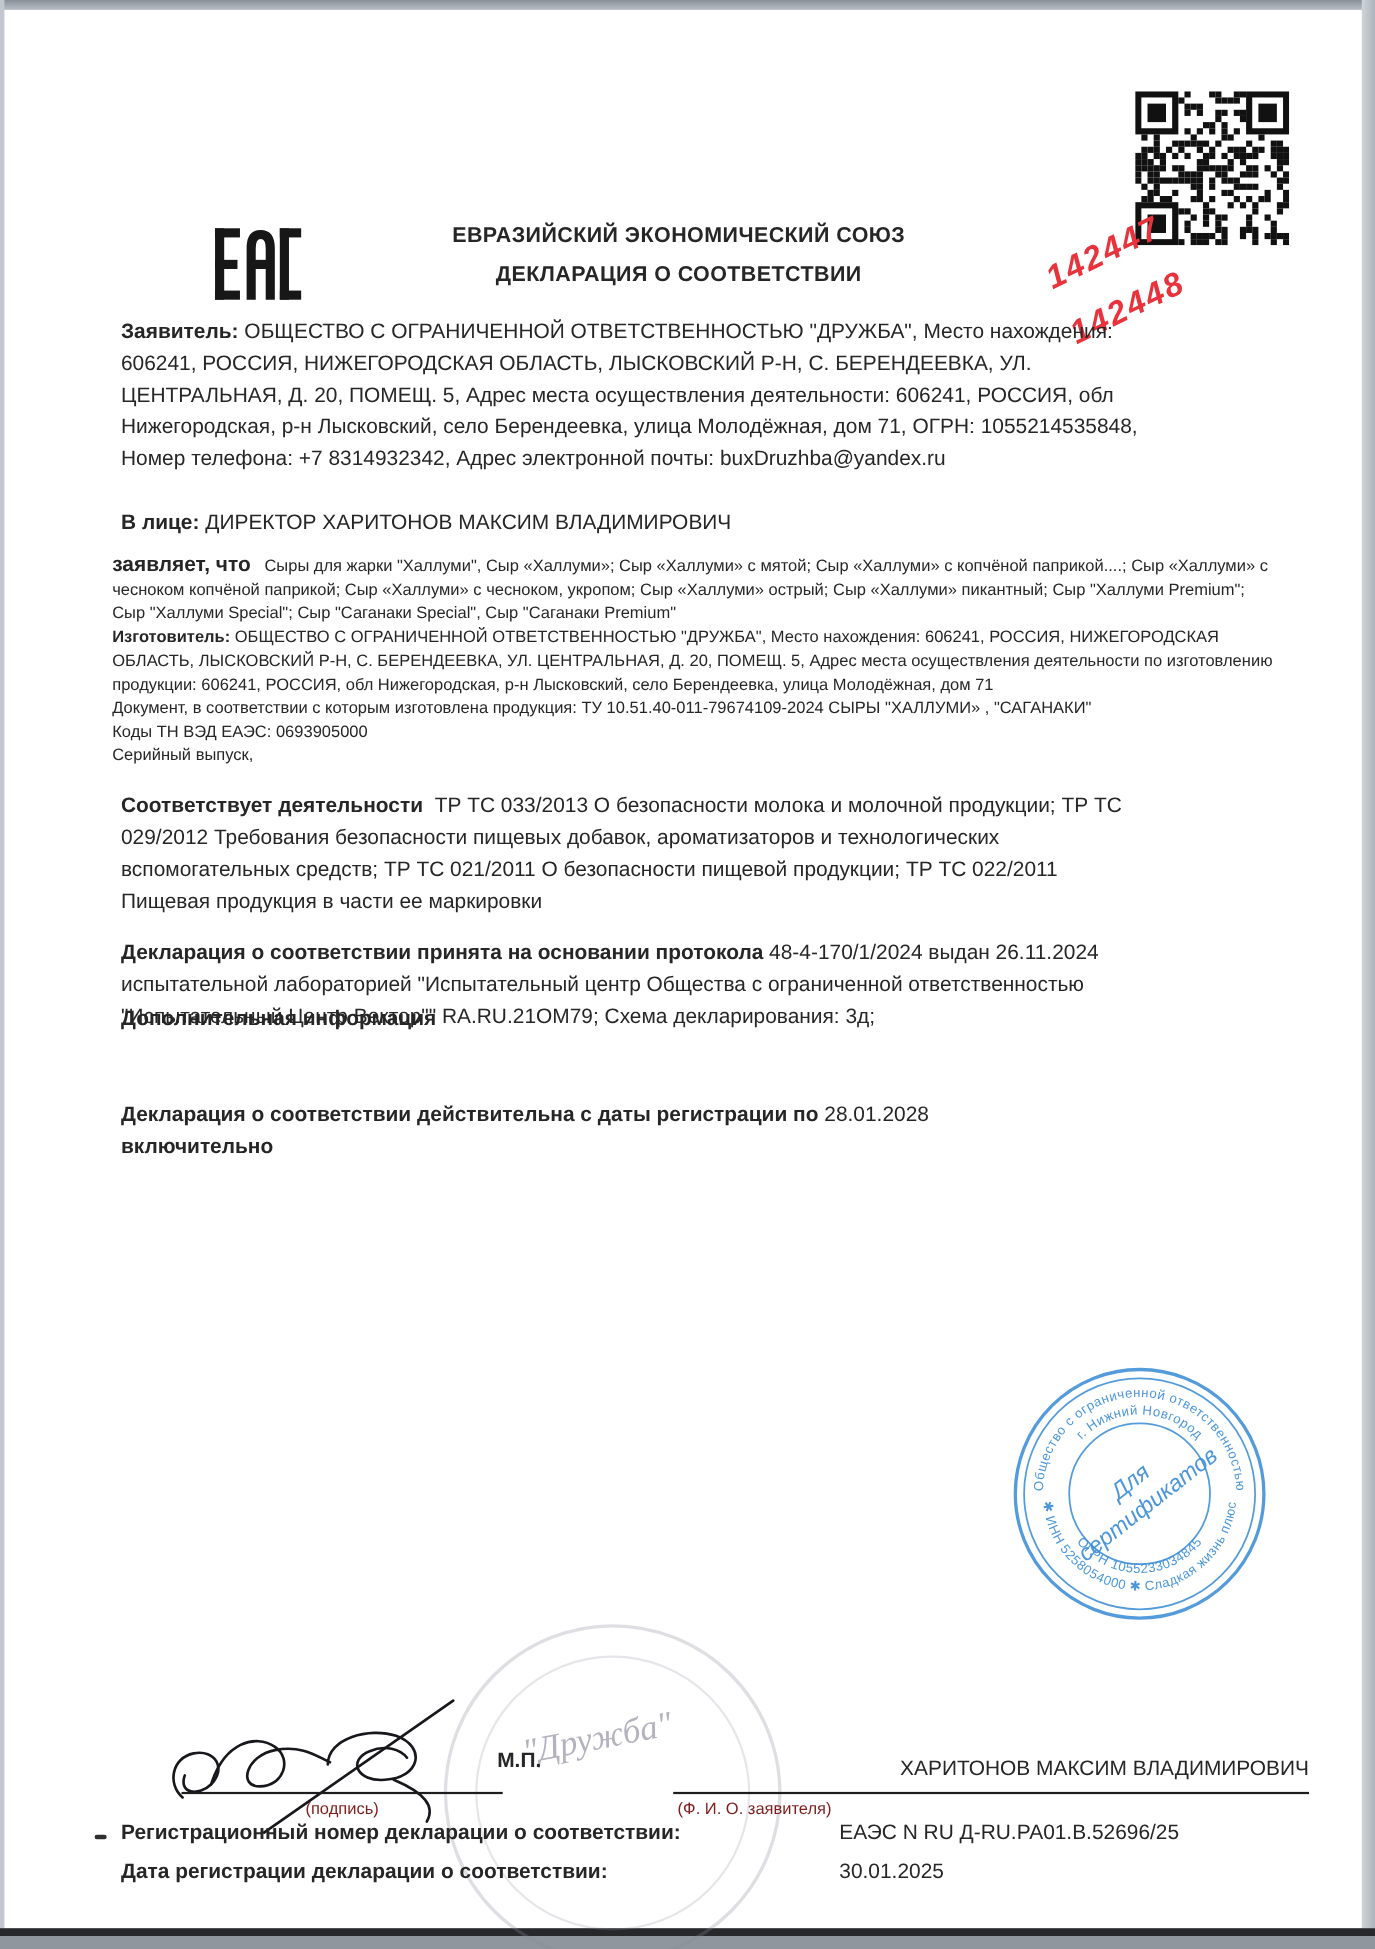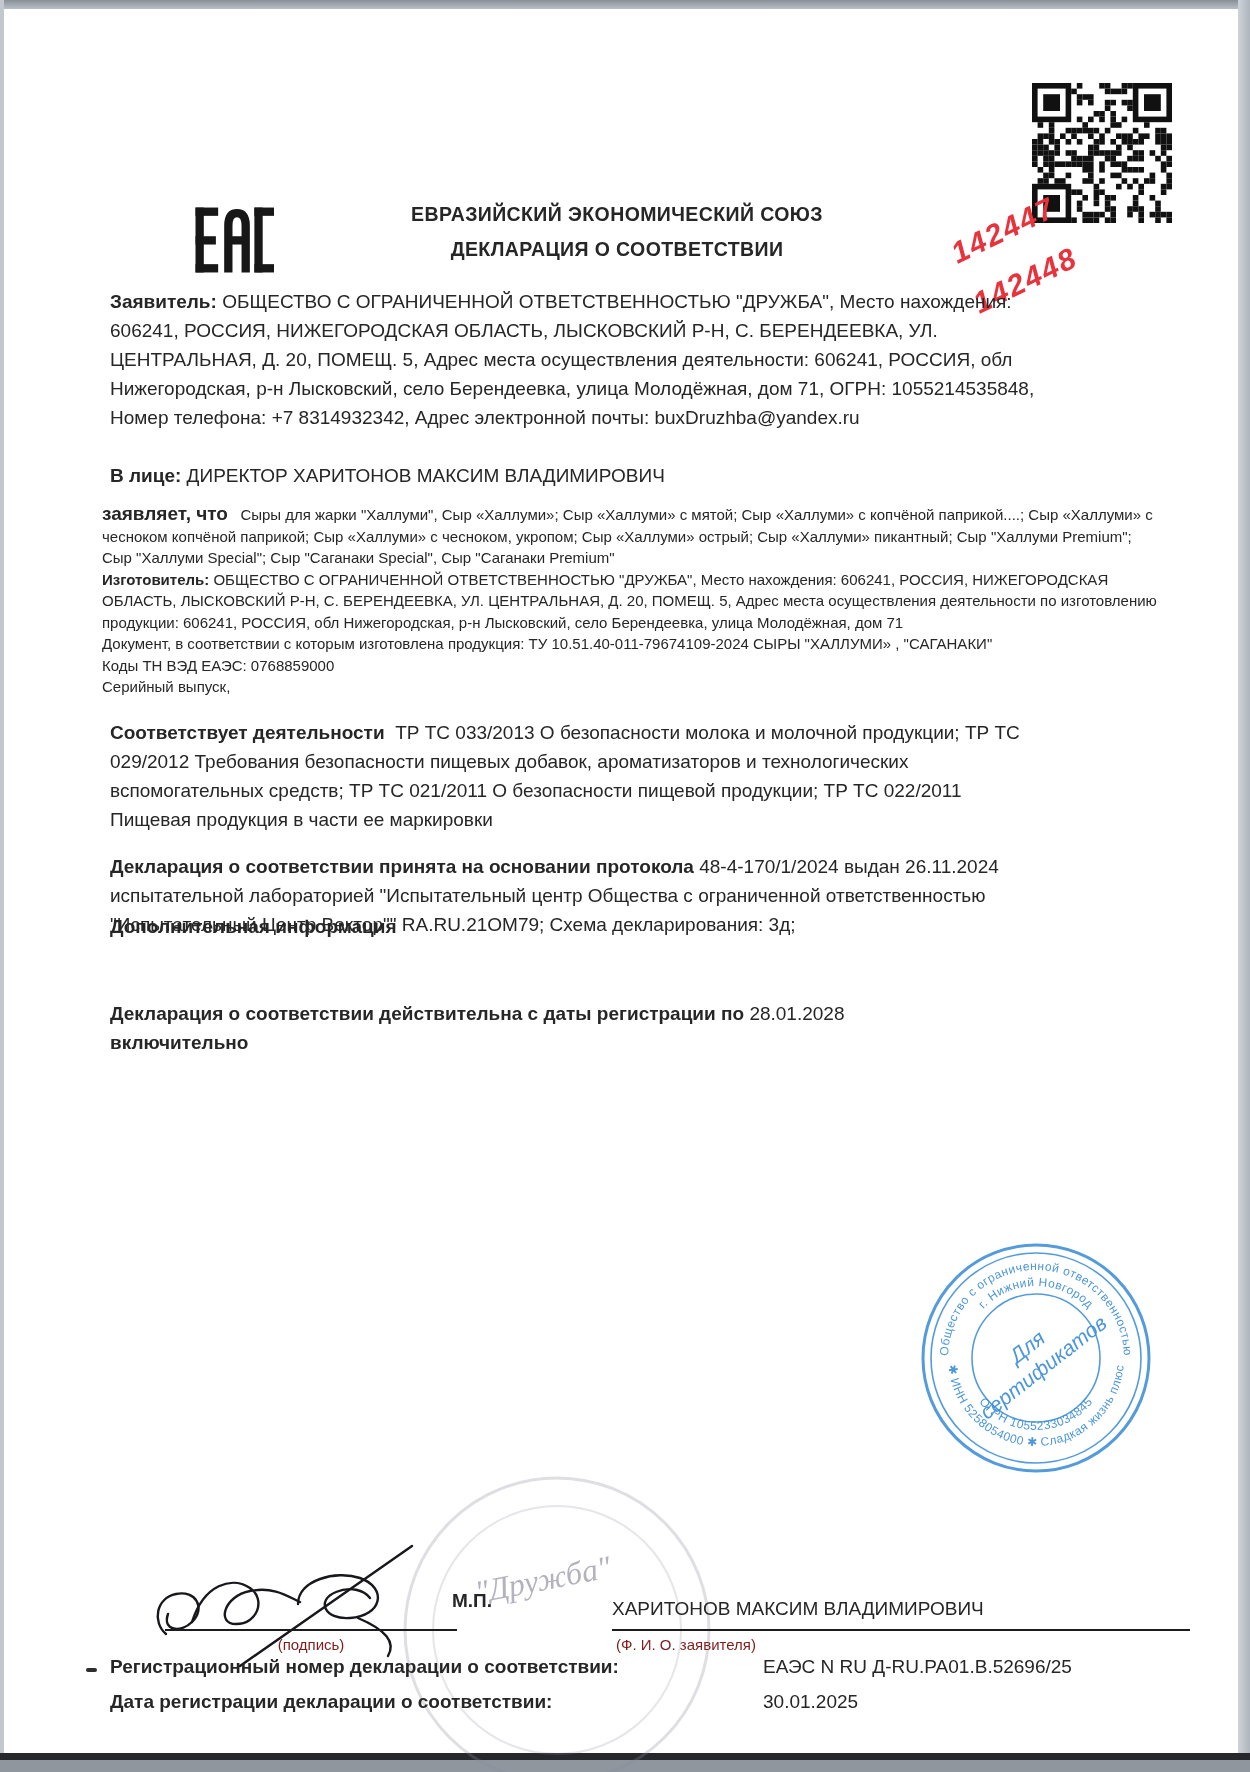--- a/index.html
+++ b/index.html
@@ -295,21 +295,21 @@
   <div class="abs small-text" style="left:102px;top:503px;width:1058px;">
     <div>
       <span class="lead">заявляет, что</span>&nbsp;&nbsp;
       <span>Сыры для жарки "Халлуми", Сыр  «Халлуми»; Сыр  «Халлуми» с мятой; Сыр «Халлуми» с копчёной паприкой....; Сыр «Халлуми» с чесноком копчёной паприкой; Сыр «Халлуми» с чесноком, укропом; Сыр «Халлуми» острый; Сыр «Халлуми» пикантный; Сыр "Халлуми Premium"; Сыр "Халлуми Special"; Сыр "Саганаки Special", Сыр "Саганаки Premium"</span>
     </div>
     <div>
       <span class="b">Изготовитель:</span>
       <span>ОБЩЕСТВО С ОГРАНИЧЕННОЙ ОТВЕТСТВЕННОСТЬЮ "ДРУЖБА", Место нахождения: 606241, РОССИЯ, НИЖЕГОРОДСКАЯ ОБЛАСТЬ, ЛЫСКОВСКИЙ Р-Н, С. БЕРЕНДЕЕВКА, УЛ. ЦЕНТРАЛЬНАЯ, Д. 20, ПОМЕЩ. 5, Адрес места осуществления деятельности по изготовлению продукции: 606241, РОССИЯ, обл Нижегородская, р-н Лысковский, село Берендеевка, улица Молодёжная, дом 71</span>
     </div>
     <div>Документ, в соответствии с которым изготовлена продукция: ТУ 10.51.40-011-79674109-2024 СЫРЫ "ХАЛЛУМИ» , "САГАНАКИ"</div>
-    <div>Коды ТН ВЭД ЕАЭС: 0768859000</div>
+    <div>Коды ТН ВЭД ЕАЭС: 0693905000</div>
     <div>Серийный выпуск,</div>
   </div>
 
   <div class="abs body-text" style="left:110px;top:718px;width:935px;">
     <span class="b">Соответствует деятельности</span>&nbsp;
     <span>ТР ТС 033/2013 О безопасности молока и молочной продукции; ТР ТС 029/2012 Требования безопасности пищевых добавок, ароматизаторов и технологических вспомогательных средств; ТР ТС 021/2011 О безопасности пищевой продукции; ТР ТС 022/2011 Пищевая продукция в части ее маркировки</span>
   </div>
 
   <div class="abs body-text" style="left:110px;top:852px;width:935px;">
     <span class="b">Декларация о соответствии принята на основании протокола</span>
@@ -372,21 +372,21 @@
       <path d="M92,128 L264,8"></path>
       <path d="M210,80 C238,92 248,104 240,118"></path>
     </g>
   </svg>
 
   <div class="sig-line" style="left:165px;top:1629px;width:292px;"></div>
   <div class="abs caption" style="left:165px;top:1636px;width:292px;text-align:center;">(подпись)</div>
 
   <div class="abs b" style="left:452px;top:1590px;font-size:19px;">М.П.</div>
 
-  <div class="abs" style="left:612px;top:1598px;width:578px;text-align:left;font-size:19px;">ХАРИТОНОВ МАКСИМ ВЛАДИМИРОВИЧ</div>
+  <div class="abs" style="left:612px;top:1598px;width:578px;text-align:right;font-size:19px;">ХАРИТОНОВ МАКСИМ ВЛАДИМИРОВИЧ</div>
   <div class="sig-line" style="left:612px;top:1629px;width:578px;"></div>
   <div class="abs caption" style="left:616px;top:1636px;width:578px;text-align:left;">(Ф. И. О. заявителя)</div>
 
   <div class="dash" style="left:86px;top:1668px;"></div>
 
   <div class="abs footer-label" style="left:110px;top:1656px;">Регистрационный номер декларации о соответствии:</div>
   <div class="abs footer-value" style="left:763px;top:1656px;">ЕАЭС N RU Д-RU.РА01.В.52696/25</div>
   <div class="abs footer-label" style="left:110px;top:1691px;">Дата регистрации декларации о соответствии:</div>
   <div class="abs footer-value" style="left:763px;top:1691px;">30.01.2025</div>
 

